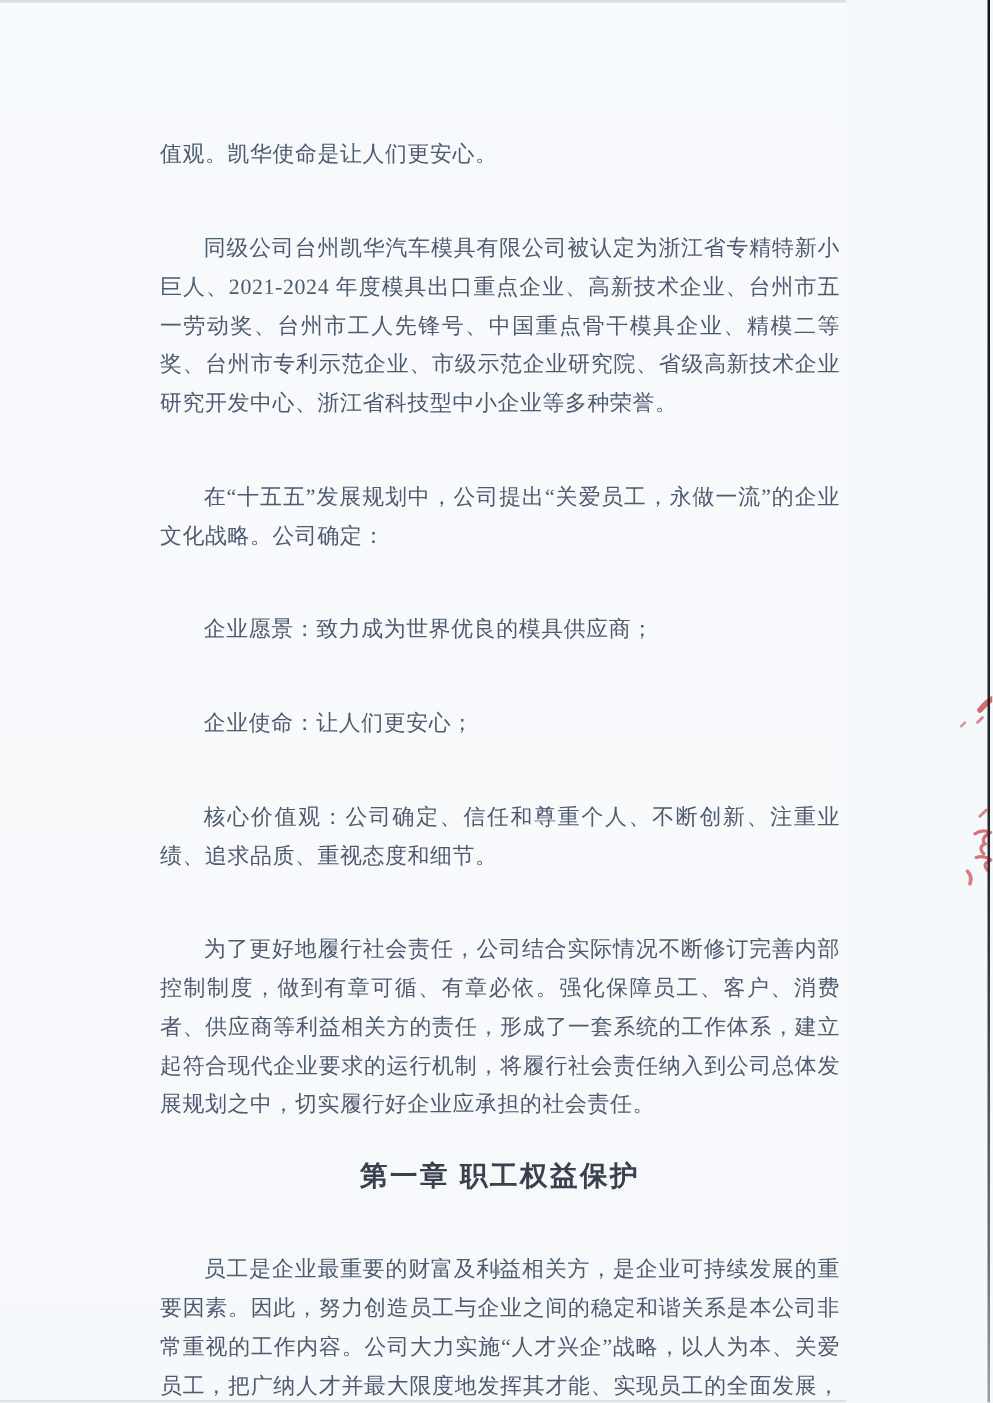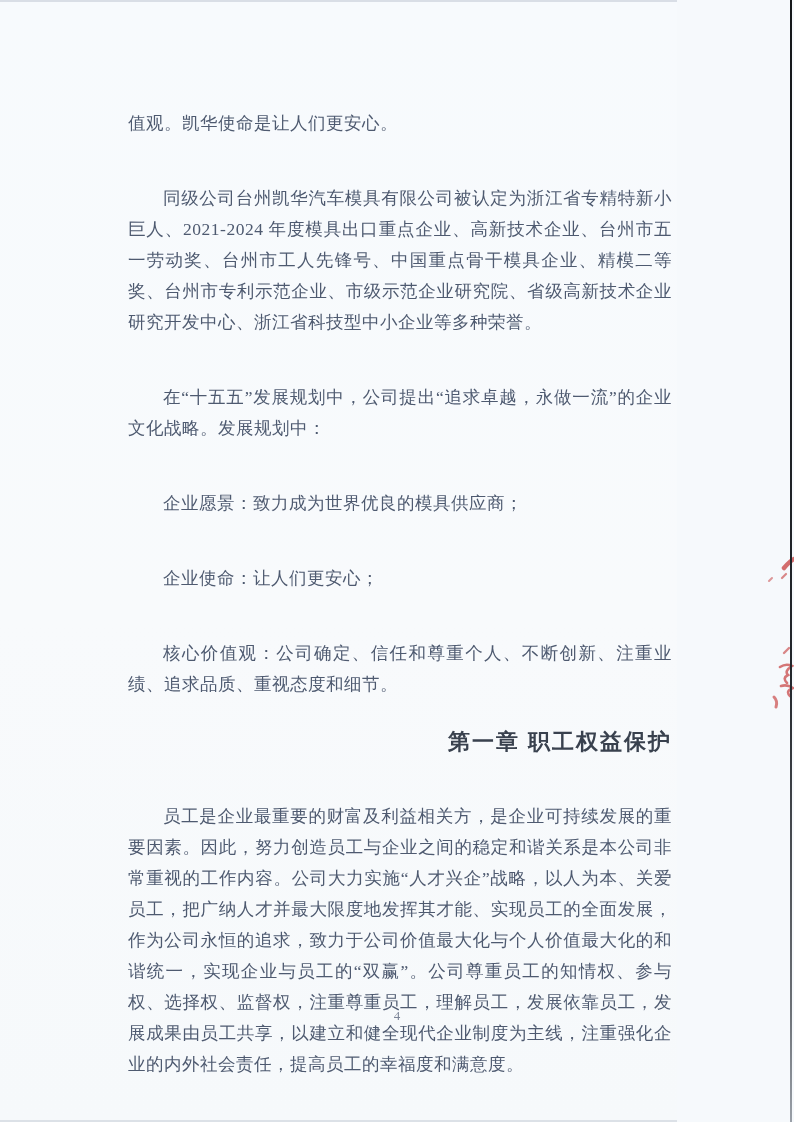--- a/index.html
+++ b/index.html
@@ -53,21 +53,21 @@
   .content p {
     margin: 0 0 12px 0;
     letter-spacing: 0.5px;
   }
   .content p.indent {
     text-indent: 2em;
     margin-top: 44px;
   }
   .chapter-heading {
     margin: 26px 0 40px 0;
-    text-align: right;
+    text-align: center;
     font-family: "Liberation Sans", "DejaVu Sans", sans-serif;
     font-weight: bold;
     font-size: 22px;
     letter-spacing: 2px;
     color: #39414e;
     text-indent: 0;
   }
   .page-number {
     position: absolute;
     top: 1008px;
@@ -88,24 +88,25 @@
   }
 </style>
 </head>
 <body>
 
 <div class="page">
 
   <div class="content">
     <p>值观。凯华使命是让人们更安心。</p>
     <p class="indent">同级公司台州凯华汽车模具有限公司被认定为浙江省专精特新小巨人、2021-2024 年度模具出口重点企业、高新技术企业、台州市五一劳动奖、台州市工人先锋号、中国重点骨干模具企业、精模二等奖、台州市专利示范企业、市级示范企业研究院、省级高新技术企业研究开发中心、浙江省科技型中小企业等多种荣誉。</p>
-    <p class="indent">在“十五五”发展规划中，公司提出“追求卓越，永做一流”的企业文化战略。发展规划中：</p>
+    <p class="indent">在“十五五”发展规划中，公司提出“关爱员工，永做一流”的企业文化战略。公司确定：</p>
     <p class="indent">企业愿景：致力成为世界优良的模具供应商；</p>
     <p class="indent">企业使命：让人们更安心；</p>
     <p class="indent">核心价值观：公司确定、信任和尊重个人、不断创新、注重业绩、追求品质、重视态度和细节。</p>
+    <p class="indent">为了更好地履行社会责任，公司结合实际情况不断修订完善内部控制制度，做到有章可循、有章必依。强化保障员工、客户、消费者、供应商等利益相关方的责任，形成了一套系统的工作体系，建立起符合现代企业要求的运行机制，将履行社会责任纳入到公司总体发展规划之中，切实履行好企业应承担的社会责任。</p>
 
     <h2 class="chapter-heading">第一章 职工权益保护</h2>
 
     <p class="indent">员工是企业最重要的财富及利益相关方，是企业可持续发展的重要因素。因此，努力创造员工与企业之间的稳定和谐关系是本公司非常重视的工作内容。公司大力实施“人才兴企”战略，以人为本、关爱员工，把广纳人才并最大限度地发挥其才能、实现员工的全面发展，作为公司永恒的追求，致力于公司价值最大化与个人价值最大化的和谐统一，实现企业与员工的“双赢”。公司尊重员工的知情权、参与权、选择权、监督权，注重尊重员工，理解员工，发展依靠员工，发展成果由员工共享，以建立和健全现代企业制度为主线，注重强化企业的内外社会责任，提高员工的幸福度和满意度。</p>
   </div>
 
   <div class="page-number">4</div>
 
   <svg class="pen-marks" width="40" height="170" viewBox="0 0 40 170" xmlns="http://www.w3.org/2000/svg">
     <path d="M30 23 Q36 16 40 14" stroke="#cc5555" stroke-width="4.5" fill="none" stroke-linecap="round" opacity="0.85"></path>

